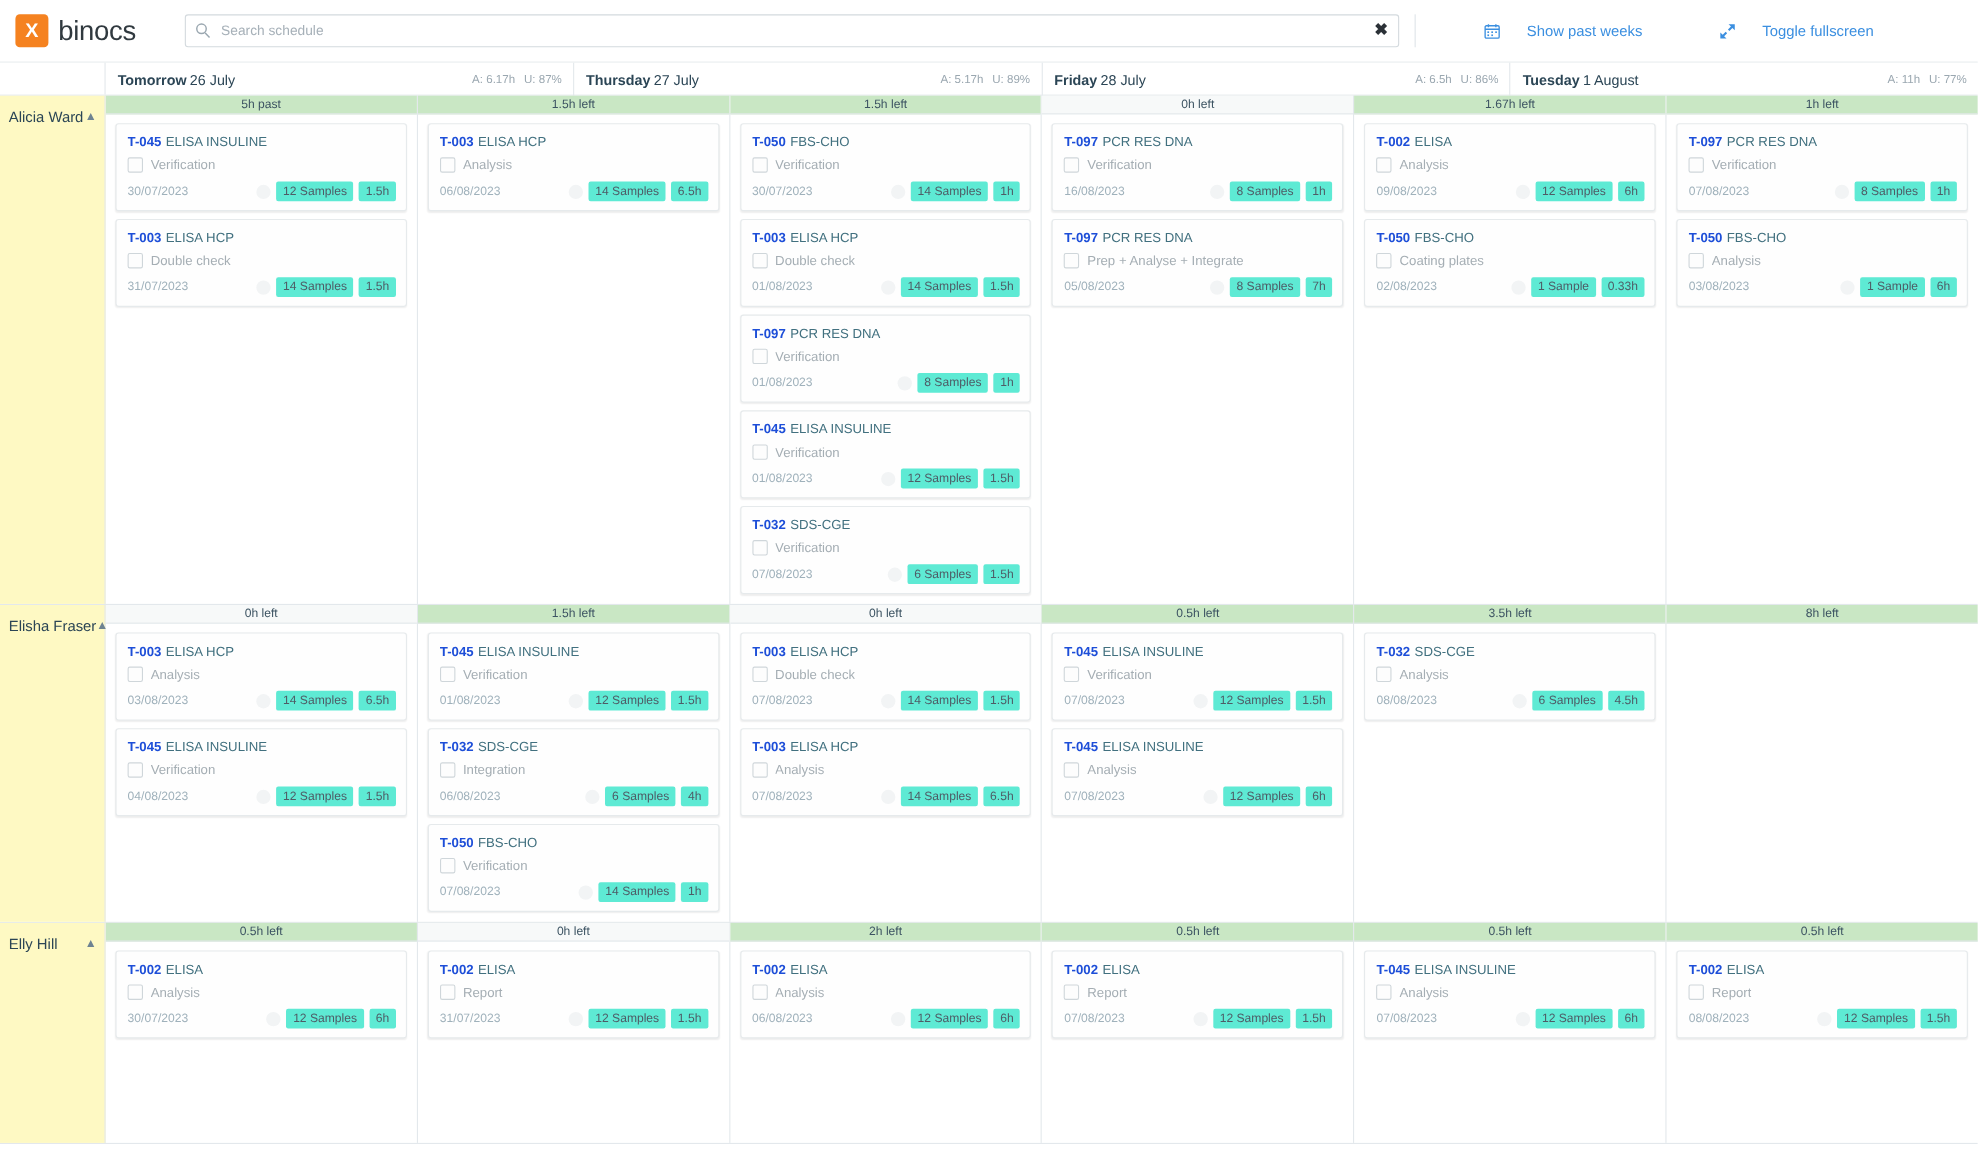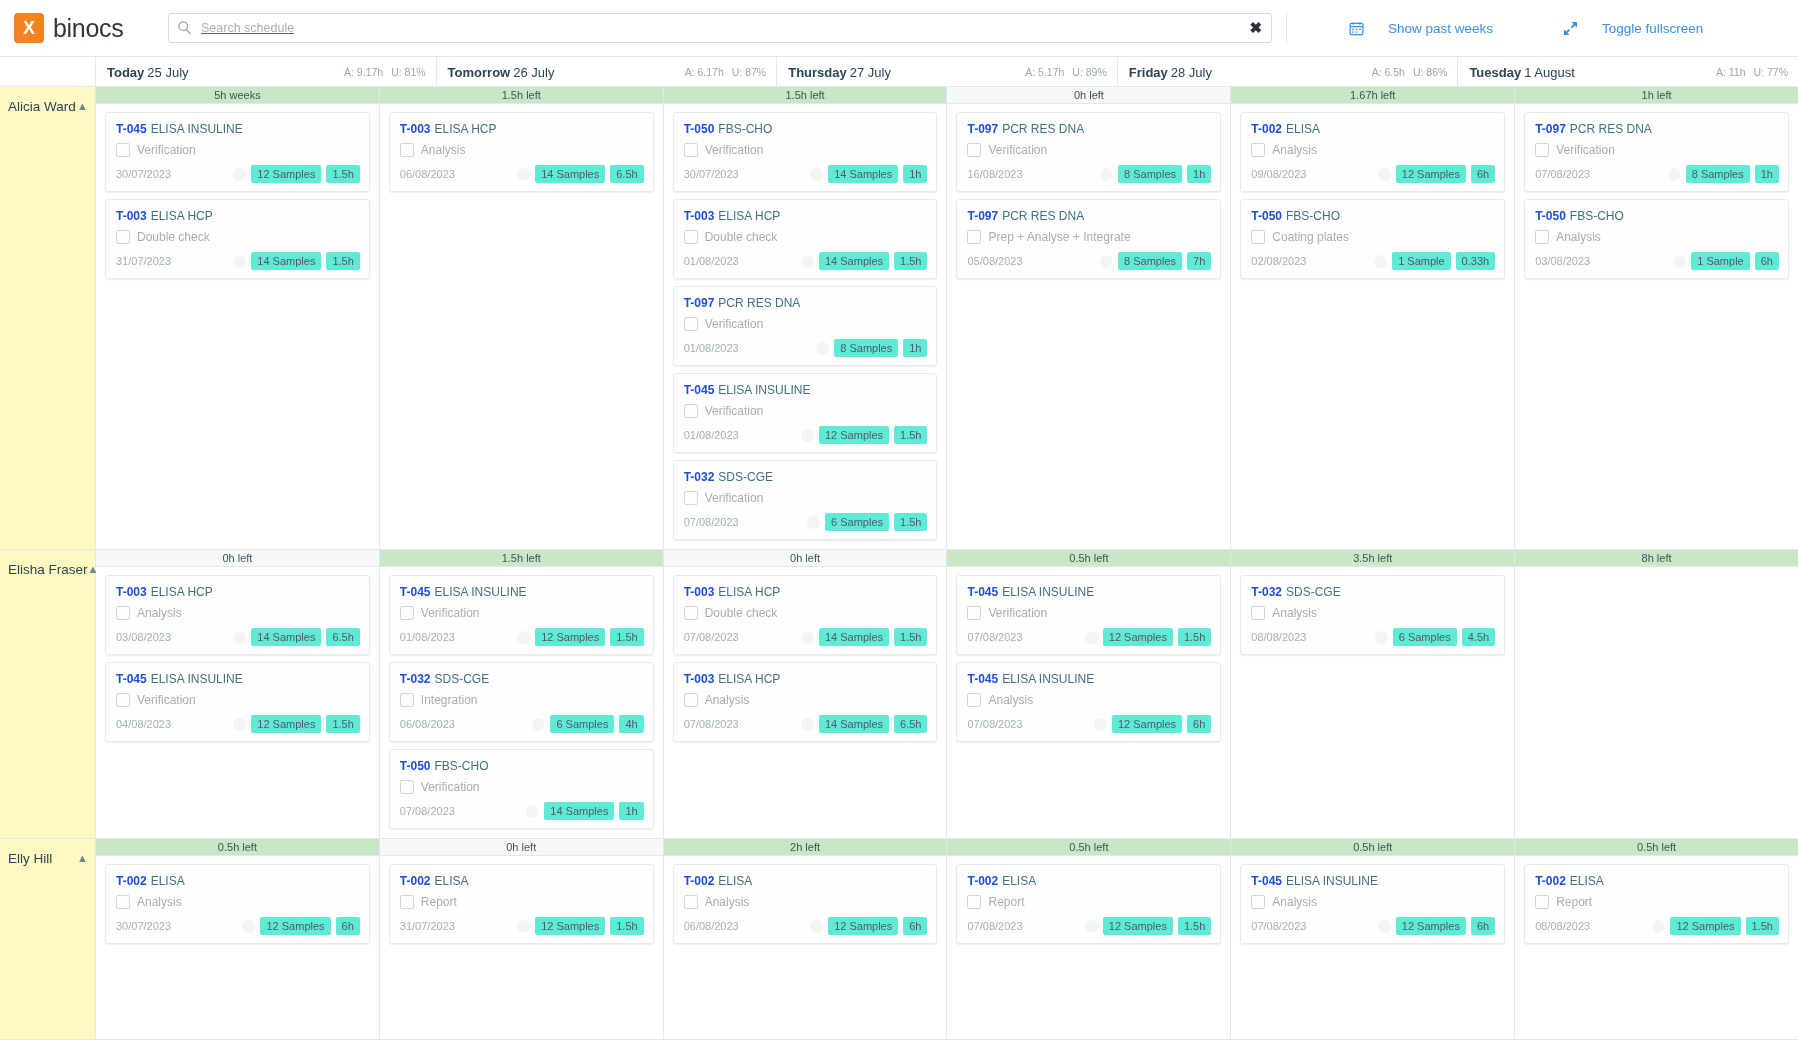--- a/index.html
+++ b/index.html
@@ -49,21 +49,20 @@
   .search-icon {
     position: absolute; left: 9px; top: 7px;
     width: 15px; height: 15px;
     color: #9aa7b0;
   }
   .search-input {
     border: none; outline: none; width: 100%;
     font-size: 12.5px; color: #56636d;
     font-family: "Liberation Sans", sans-serif;
     background: transparent;
-    text-decoration: underline;
   }
   .search-input::placeholder { color: #a6b0b8; }
   .search-clear {
     position: absolute; right: 10px; top: 5px;
     font-size: 15px; color: #2b3137; font-weight: 700;
     cursor: pointer; line-height: 20px;
   }
 
   .topbar-divider { width: 1px; height: 30px; background: #dfe4e8; margin: 0 14px; }
 
@@ -219,29 +218,20 @@
   </div>
 </div>
 
 <div class="grid">
 
   <div class="dayheader-row">
     <div class="col-label"></div>
 
     <div class="col-day dayheader">
       <div class="dh-left">
-        <b>Today</b><span>25 July</span>
-      </div>
-      <div class="dh-right">
-        <span>A: 9.17h</span>
-        <span>U: 81%</span>
-      </div>
-    </div>
-    <div class="col-day dayheader">
-      <div class="dh-left">
         <b>Tomorrow</b><span>26 July</span>
       </div>
       <div class="dh-right">
         <span>A: 6.17h</span>
         <span>U: 87%</span>
       </div>
     </div>
     <div class="col-day dayheader">
       <div class="dh-left">
         <b>Thursday</b><span>27 July</span>
@@ -275,21 +265,21 @@
       <div class="resource">
         <div class="res-inner" style="min-height: 440px;">
           <div class="res-name-cell">
             <div class="res-name">
               <span>Alicia Ward</span>
               <span class="chev">▲</span>
             </div>
           </div>
           <div class="res-cols">
             <div class="daycol">
-              <div class="cap has">5h weeks</div>
+              <div class="cap has">5h past</div>
               <div class="cards">
                 <div class="card">
                   <div class="card-title"><span class="card-code">T-045</span><span class="card-prod">ELISA INSULINE</span></div>
                   <div class="card-step">
                     <span class="cbox"></span>
                     <span class="step-label">Verification</span>
                   </div>
                   <div class="card-foot">
                     <span class="card-date">30/07/2023</span>
                     <span class="foot-spacer"></span>

